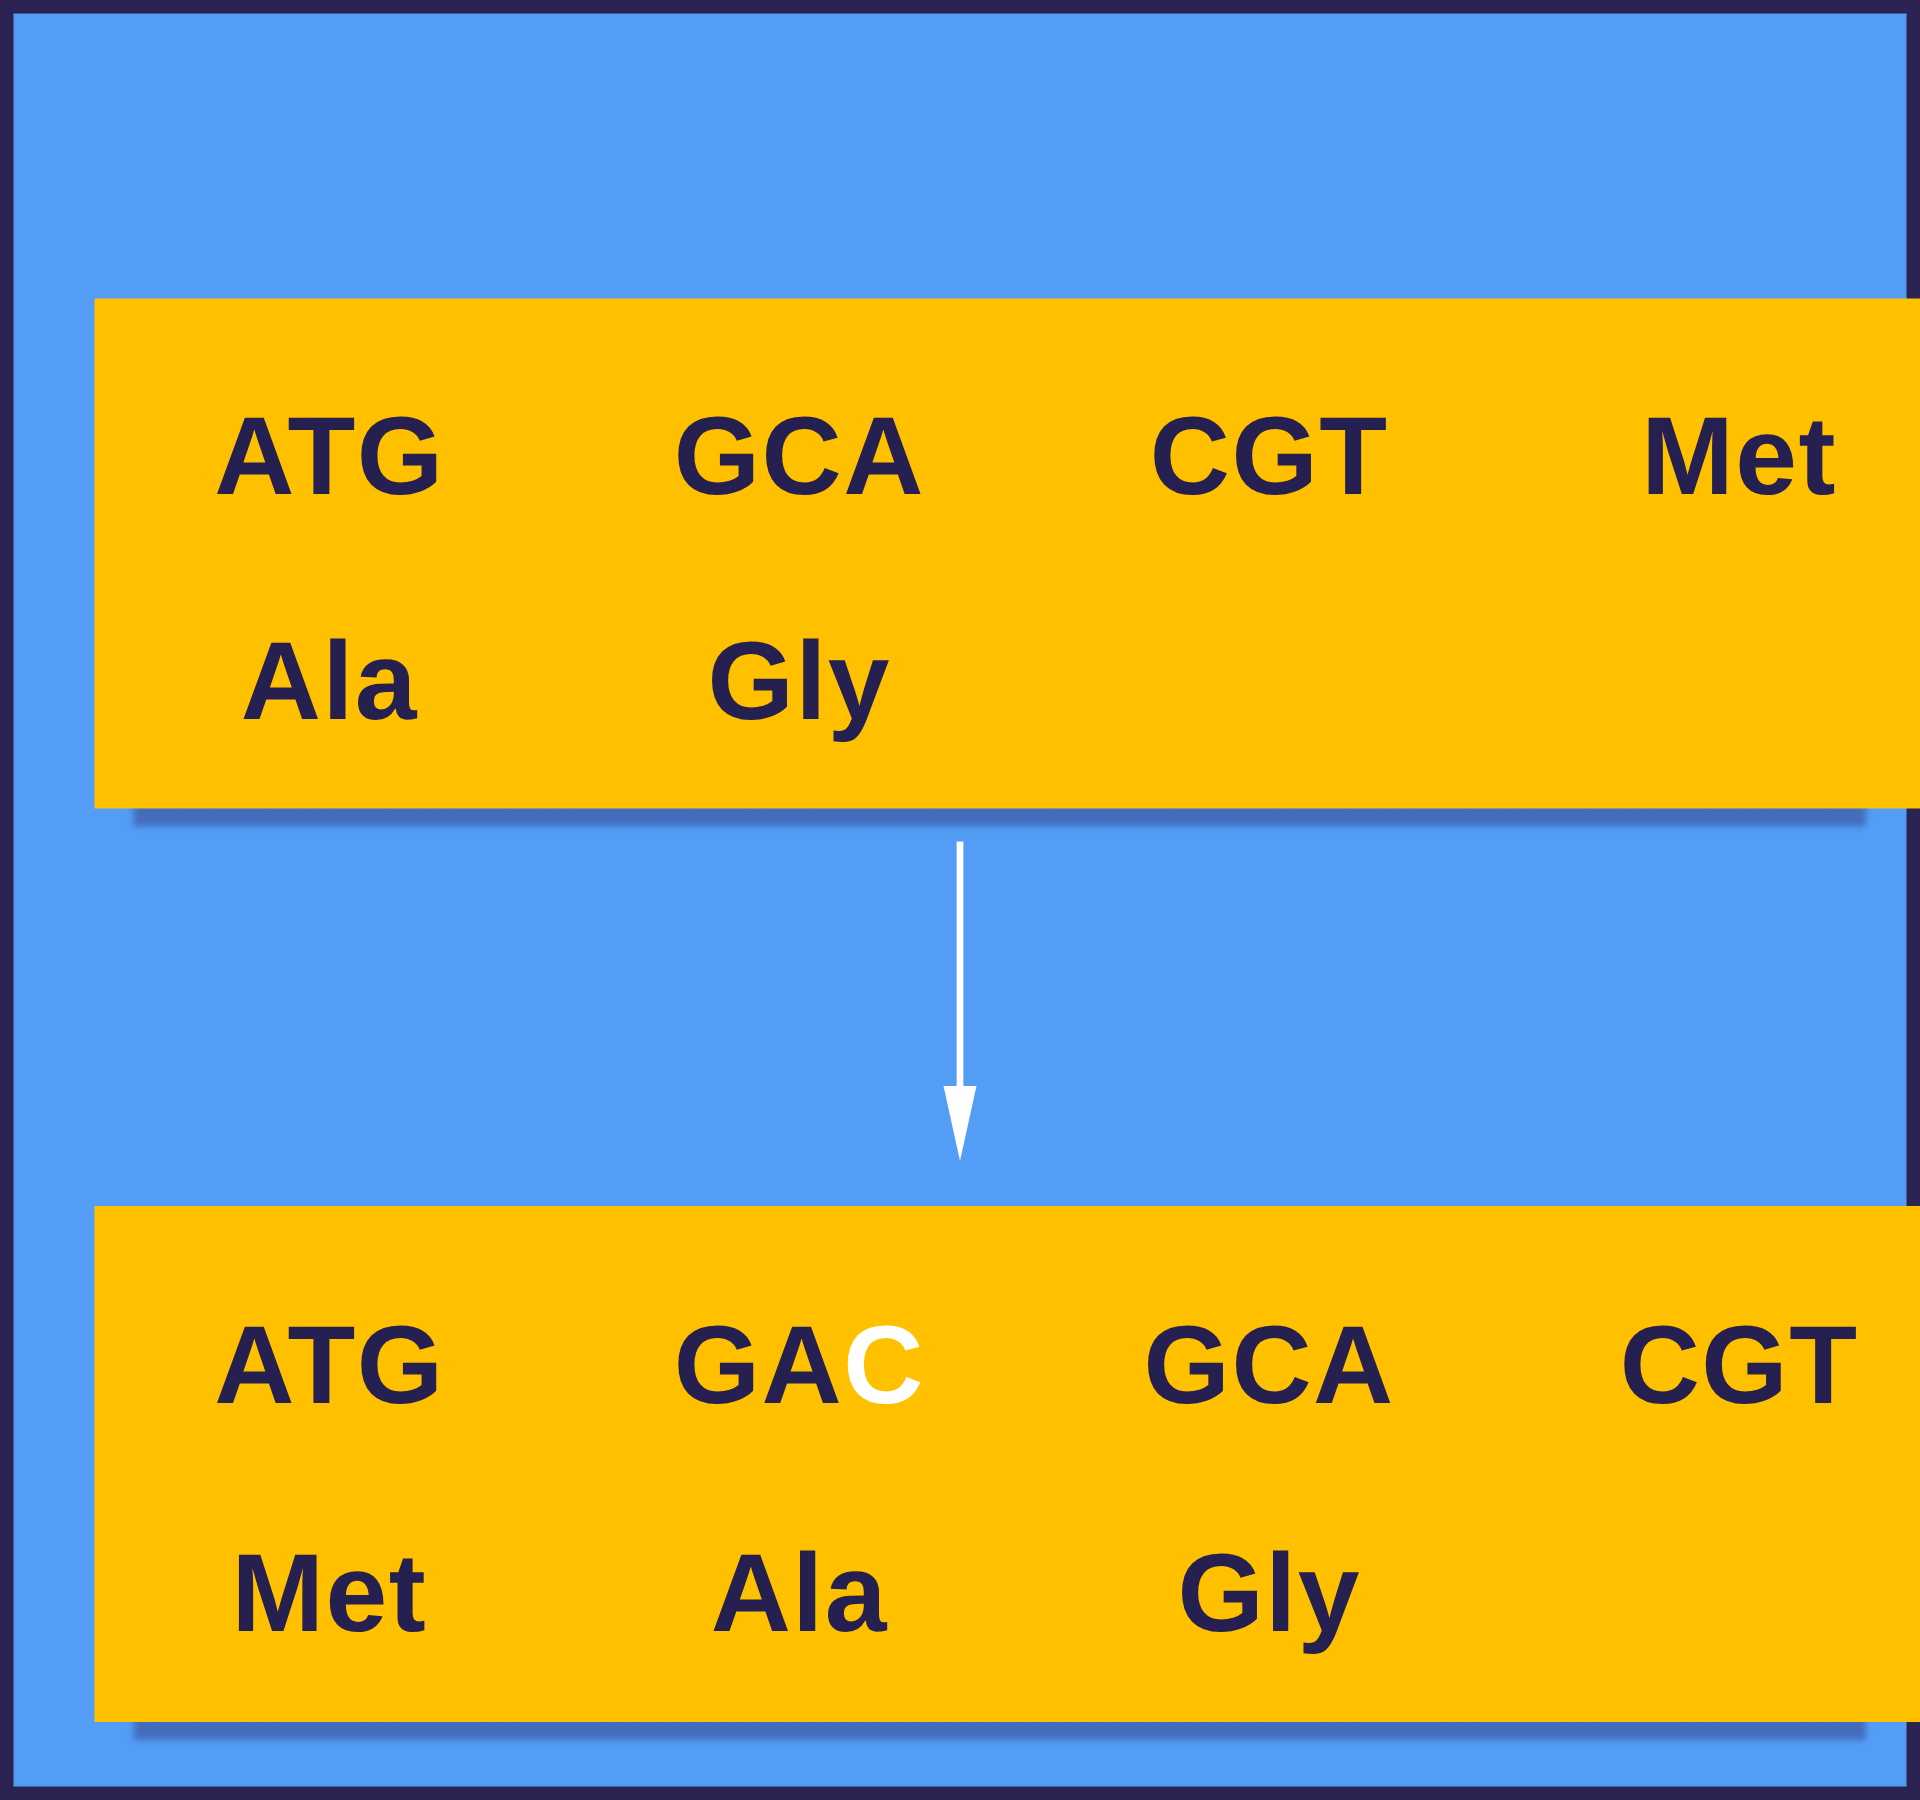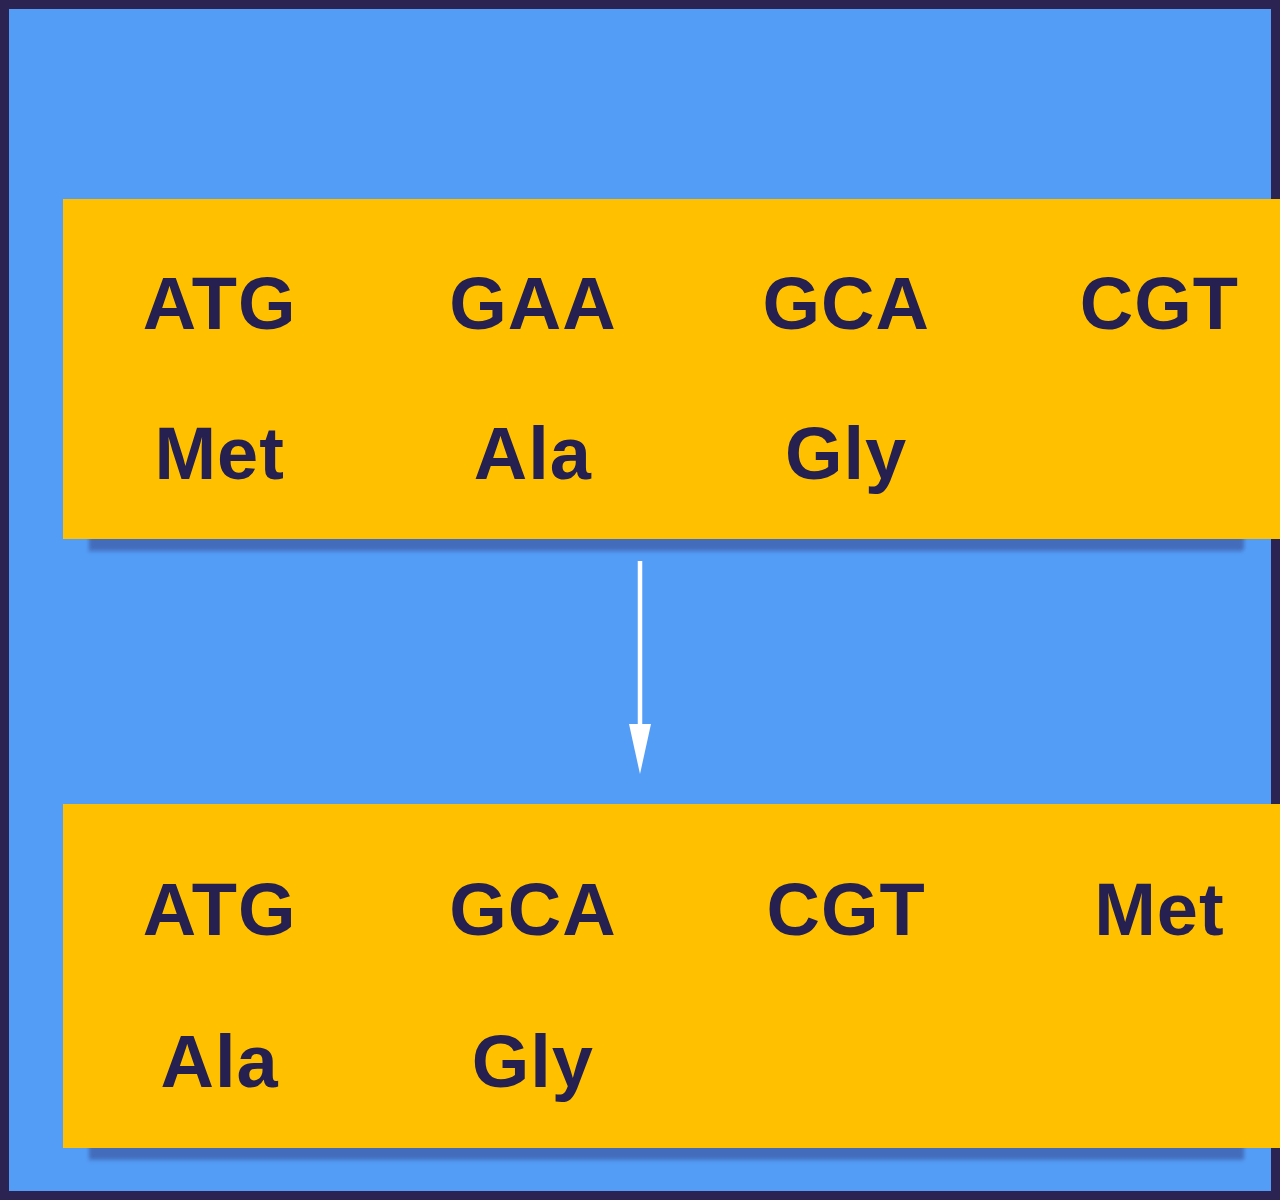--- a/index.html
+++ b/index.html
@@ -64,38 +64,38 @@
   }
 </style>
 </head>
 <body>
 
 <div class="frame">
 
   <div class="shadow top"></div>
   <div class="panel top">
     <div class="cell codon">ATG</div>
-    <div class="cell codon">GAA</div>
     <div class="cell codon">GCA</div>
     <div class="cell codon">CGT</div>
     <div class="cell amino">Met</div>
     <div class="cell amino">Ala</div>
     <div class="cell amino">Gly</div>
   </div>
 
   <div class="arrow-wrap">
     <svg width="40" height="216" viewBox="0 0 40 216">
       <line x1="20" y1="1" x2="20" y2="172" stroke="var(--arrow-white)" stroke-width="4.5"></line>
       <polygon points="20,214 9,164 31,164" fill="var(--arrow-white)"></polygon>
     </svg>
   </div>
 
   <div class="shadow bottom"></div>
   <div class="panel bottom">
     <div class="cell codon">ATG</div>
+    <div class="cell codon"><span>GA</span><span class="hl">C</span></div>
     <div class="cell codon">GCA</div>
     <div class="cell codon">CGT</div>
     <div class="cell amino">Met</div>
     <div class="cell amino">Ala</div>
     <div class="cell amino">Gly</div>
   </div>
 
 </div>
 
 </body></html>

